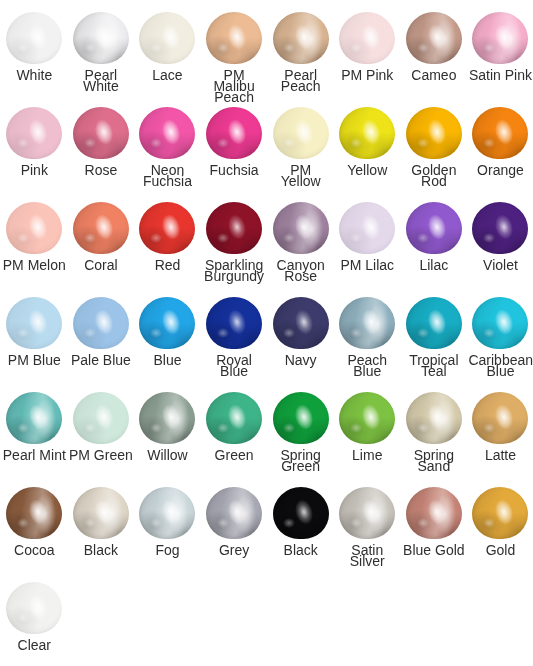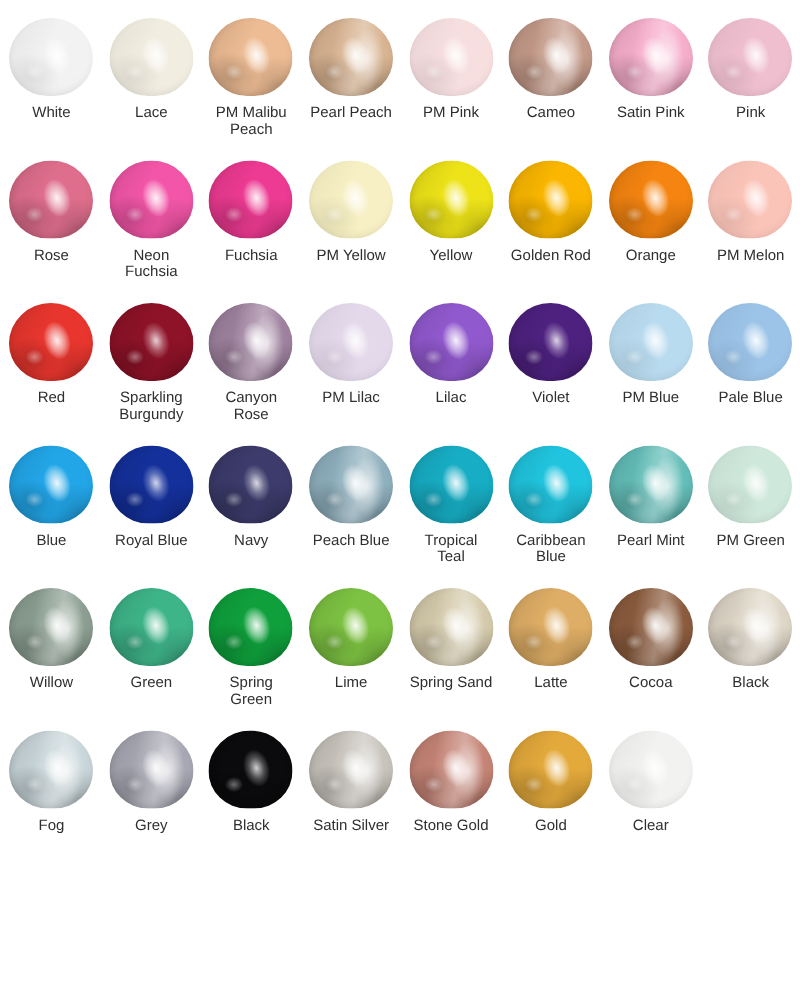--- a/index.html
+++ b/index.html
@@ -78,21 +78,21 @@
       linear-gradient(118deg, rgba(0,0,0,0.06) 0%, rgba(0,0,0,0) 44%);
   }
   .balloon.light .rim {
     box-shadow: inset 0 -4px 7px -4px rgba(0,0,0,0.12), inset 3px 0 8px -6px rgba(0,0,0,0.10);
   }
   .balloon.dark .gloss {
     background: radial-gradient(ellipse at 50% 50%, rgba(255,255,255,0.80) 0%, rgba(255,255,255,0.28) 40%, rgba(255,255,255,0) 72%);
   }
   .label {
     margin-top: 6px;
-    font-size: 10px;
+    font-size: 14px;
     line-height: 11px;
     color: #2f2f2f;
     text-align: center;
     width: 64px;
     white-space: pre-line;
   }
 </style>
 </head>
 <body style="background: rgb(255, 255, 255);">
 
@@ -104,20 +104,33 @@
           <div class="shade"></div>
           <div class="gloss"></div>
           <div class="gloss-sm"></div>
           <div class="rim"></div>
         </div>
       </div>
       <div class="label">White</div>
     </div>
     <div class="swatch">
       <div class="balloon-wrap">
+        <div class="balloon pearl">
+          <div class="base" style="background: rgb(237, 237, 239);"></div>
+          <div class="shade"></div>
+          <div class="sheen"></div>
+          <div class="gloss"></div>
+          <div class="gloss-sm"></div>
+          <div class="rim"></div>
+        </div>
+      </div>
+      <div class="label">Pearl White</div>
+    </div>
+    <div class="swatch">
+      <div class="balloon-wrap">
         <div class="balloon light">
           <div class="base" style="background: rgb(241, 237, 225);"></div>
           <div class="shade"></div>
           <div class="gloss"></div>
           <div class="gloss-sm"></div>
           <div class="rim"></div>
         </div>
       </div>
       <div class="label">Lace</div>
     </div>
@@ -290,20 +303,32 @@
           <div class="gloss"></div>
           <div class="gloss-sm"></div>
           <div class="rim"></div>
         </div>
       </div>
       <div class="label">PM Melon</div>
     </div>
     <div class="swatch">
       <div class="balloon-wrap">
         <div class="balloon matte">
+          <div class="base" style="background: rgb(240, 129, 99);"></div>
+          <div class="shade"></div>
+          <div class="gloss"></div>
+          <div class="gloss-sm"></div>
+          <div class="rim"></div>
+        </div>
+      </div>
+      <div class="label">Coral</div>
+    </div>
+    <div class="swatch">
+      <div class="balloon-wrap">
+        <div class="balloon matte">
           <div class="base" style="background: rgb(232, 54, 46);"></div>
           <div class="shade"></div>
           <div class="gloss"></div>
           <div class="gloss-sm"></div>
           <div class="rim"></div>
         </div>
       </div>
       <div class="label">Red</div>
     </div>
     <div class="swatch">
@@ -649,21 +674,21 @@
       <div class="balloon-wrap">
         <div class="balloon pearl">
           <div class="base" style="background: rgb(197, 132, 118);"></div>
           <div class="shade"></div>
           <div class="sheen"></div>
           <div class="gloss"></div>
           <div class="gloss-sm"></div>
           <div class="rim"></div>
         </div>
       </div>
-      <div class="label">Stone Gold</div>
+      <div class="label">Blue Gold</div>
     </div>
     <div class="swatch">
       <div class="balloon-wrap">
         <div class="balloon matte">
           <div class="base" style="background: rgb(227, 169, 59);"></div>
           <div class="shade"></div>
           <div class="gloss"></div>
           <div class="gloss-sm"></div>
           <div class="rim"></div>
         </div>

